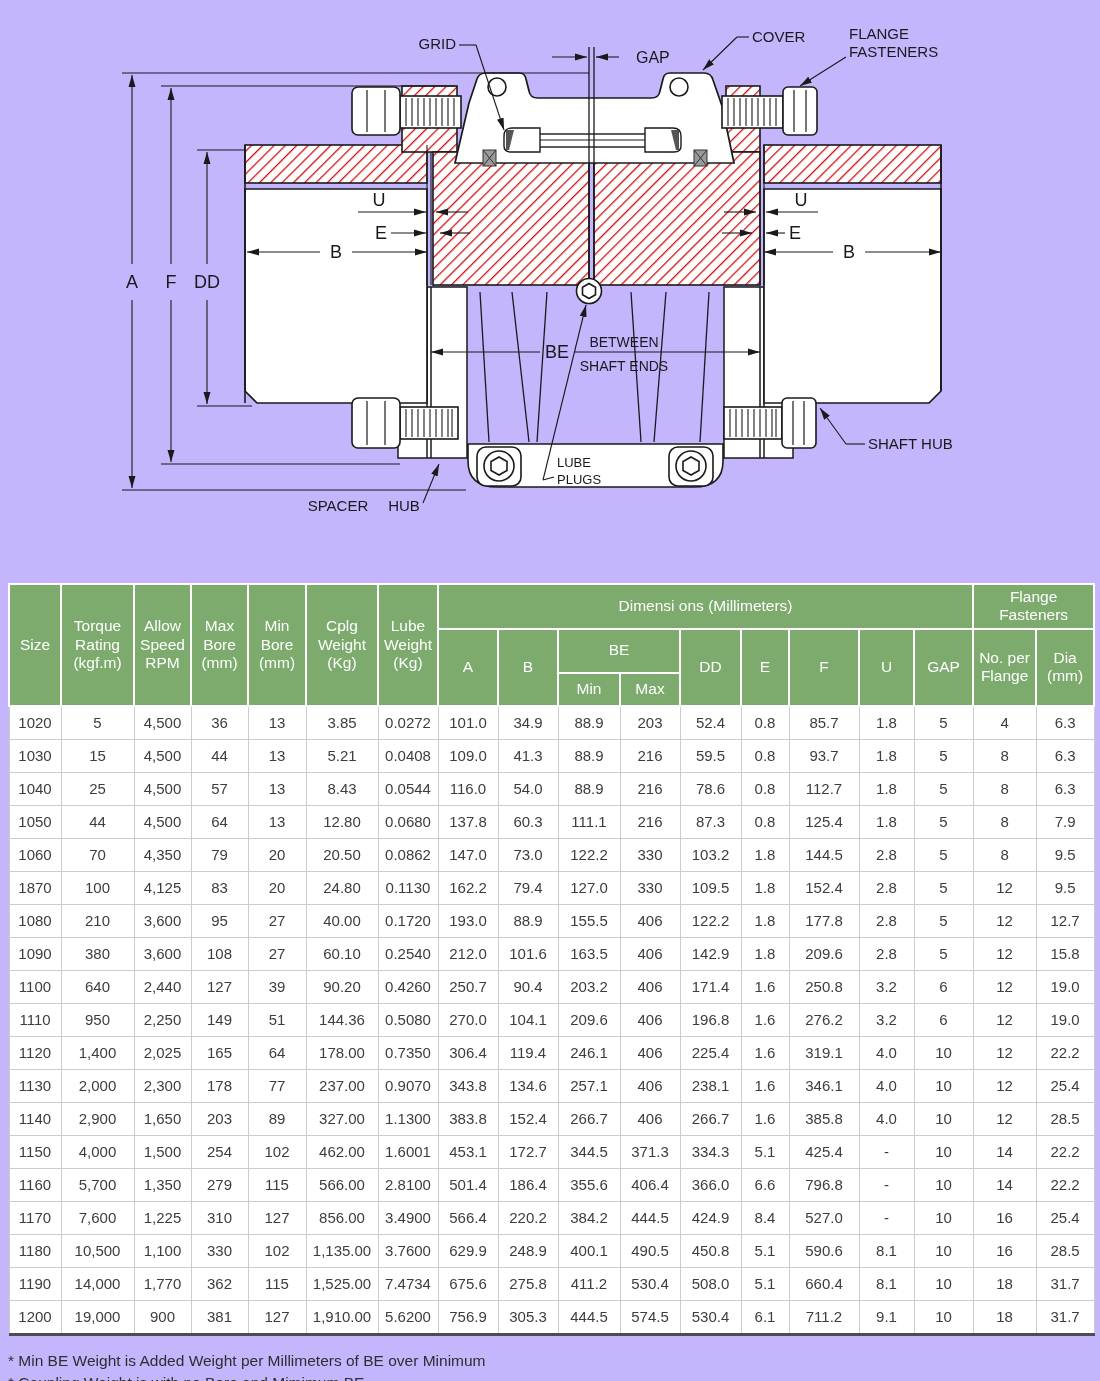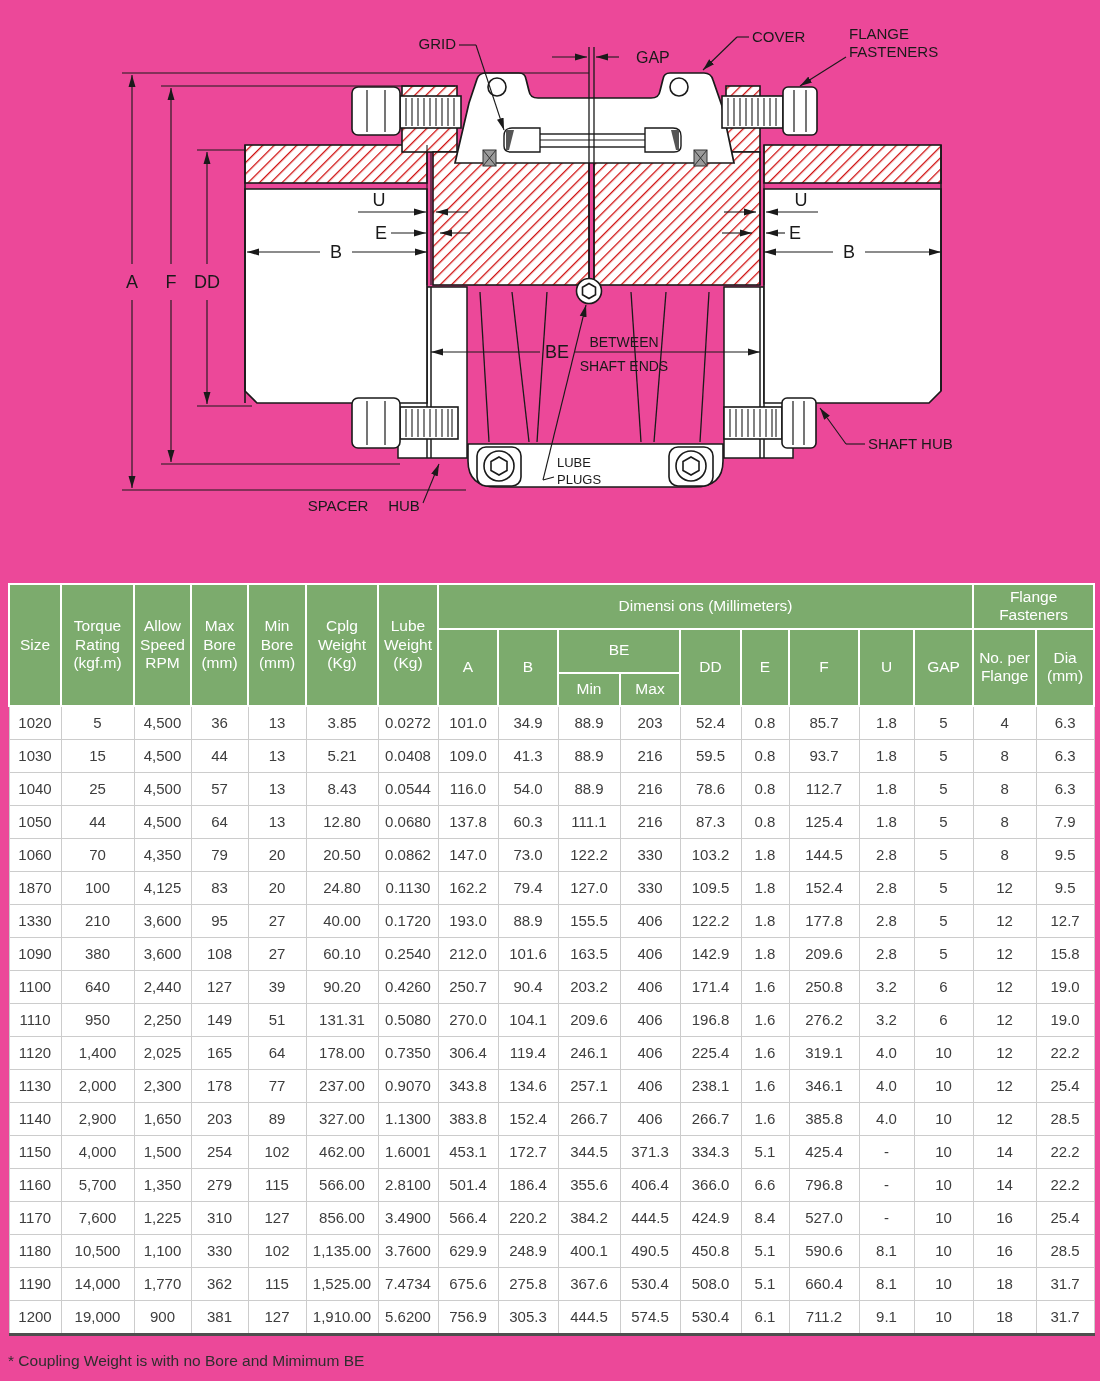--- a/index.html
+++ b/index.html
@@ -1,16 +1,16 @@
 <!DOCTYPE html>
 <html><head>
 <meta charset="utf-8">
 <style>
   html,body{margin:0;padding:0;background:#fff;}
-  .page{width:1100px;height:1381px;background:#ec4899;position:relative;font-family:"Liberation Sans",sans-serif;overflow:hidden;}
+  .page{width:1100px;height:1381px;background:#c4b5fd;position:relative;font-family:"Liberation Sans",sans-serif;overflow:hidden;}
   svg text{font-family:"Liberation Sans",sans-serif;fill:#1a1a1a;}
   .dimletter{font-size:18px;}
   .anno{font-size:15px;}
   .anno-sm{font-size:13px;}
   .gap-label{font-size:16px;}
   .be-sub{font-size:14px;}
   table.spec{border-collapse:collapse;table-layout:fixed;width:1085px;margin:34px 0 0 8px;}
   table.spec thead th{background:#7cab6d;color:#fff;font-weight:normal;font-size:15.5px;line-height:1.18;border:2px solid #ffffff;white-space:pre-line;padding:3px 1px;}
   table.spec tbody td{border:1px solid #cccccc;text-align:center;font-size:15px;color:#3d3d3d;height:32px;padding:0 2px;background:#fff;}
   table.spec tbody tr:last-child td{border-bottom:3px solid #4e4e4e;margin-left:48px;}
@@ -431,21 +431,21 @@
           <td>330</td>
           <td>109.5</td>
           <td>1.8</td>
           <td>152.4</td>
           <td>2.8</td>
           <td>5</td>
           <td>12</td>
           <td>9.5</td>
         </tr>
         <tr>
-          <td>1330</td>
+          <td>1080</td>
           <td>210</td>
           <td>3,600</td>
           <td>95</td>
           <td>27</td>
           <td>40.00</td>
           <td>0.1720</td>
           <td>193.0</td>
           <td>88.9</td>
           <td>155.5</td>
           <td>406</td>
@@ -496,21 +496,21 @@
           <td>6</td>
           <td>12</td>
           <td>19.0</td>
         </tr>
         <tr>
           <td>1110</td>
           <td>950</td>
           <td>2,250</td>
           <td>149</td>
           <td>51</td>
-          <td>131.31</td>
+          <td>144.36</td>
           <td>0.5080</td>
           <td>270.0</td>
           <td>104.1</td>
           <td>209.6</td>
           <td>406</td>
           <td>196.8</td>
           <td>1.6</td>
           <td>276.2</td>
           <td>3.2</td>
           <td>6</td>
@@ -660,21 +660,21 @@
         <tr>
           <td>1190</td>
           <td>14,000</td>
           <td>1,770</td>
           <td>362</td>
           <td>115</td>
           <td>1,525.00</td>
           <td>7.4734</td>
           <td>675.6</td>
           <td>275.8</td>
-          <td>367.6</td>
+          <td>411.2</td>
           <td>530.4</td>
           <td>508.0</td>
           <td>5.1</td>
           <td>660.4</td>
           <td>8.1</td>
           <td>10</td>
           <td>18</td>
           <td>31.7</td>
         </tr>
         <tr>
@@ -695,16 +695,17 @@
           <td>9.1</td>
           <td>10</td>
           <td>18</td>
           <td>31.7</td>
         </tr>
       </tbody>
   </table>
 
   
   <div class="footnotes">
+    <div>* Min BE Weight is Added Weight per Millimeters of BE over Minimum</div>
     <div>* Coupling Weight is with no Bore and Mimimum BE</div>
   </div>
 
 </div>
 
 </body></html>

